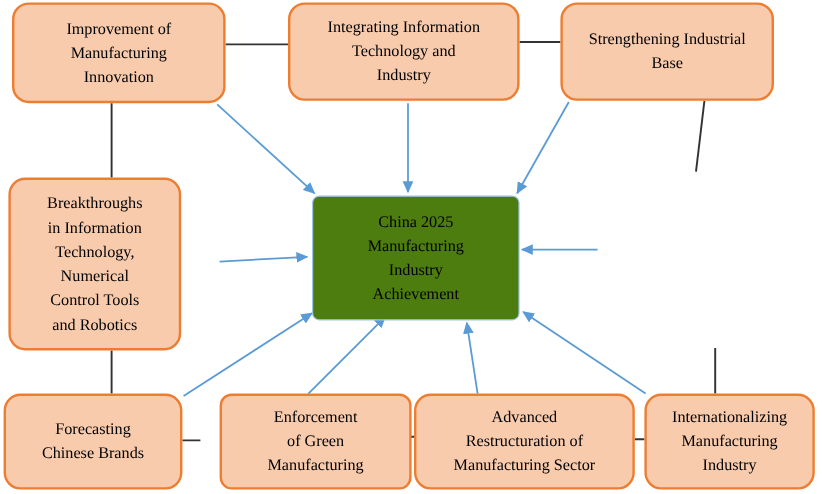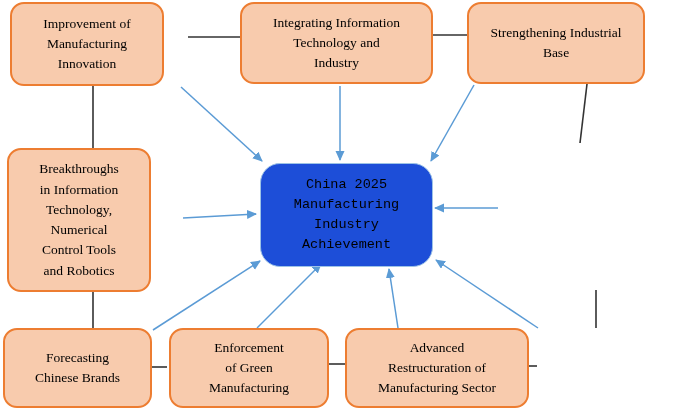--- a/index.html
+++ b/index.html
@@ -8,30 +8,30 @@
     font-family:"Liberation Serif", serif; overflow:hidden;
   }
   .layer { position:absolute; left:0; top:0; width:685px; height:412px; z-index:0; }
   .node {
     position:absolute; z-index:1; box-sizing:border-box;
     background:#F8CBAD; border:2px solid #ED7D31; border-radius:14px;
     display:flex; align-items:center; justify-content:center;
     text-align:center; font-size:13.5px; line-height:1.5; color:#000000;
   }
   .node--center {
-    background:#1d4ed8; border:1.5px solid #9DC3E6; border-radius:20px;font-family:Liberation Mono, monospace;
+    background:#4d7c0f; border:1.5px solid #9DC3E6; border-radius:6px;
   }
-  #n-improvement        { left:10px;  top:2px;   width:154px; height:84px;  padding:0 18px; }
+  #n-improvement        { left:10px;  top:2px;   width:178px; height:84px;  padding:0 18px; }
   #n-integrating        { left:240px; top:2px;   width:193px; height:82px;  padding:0 28px; }
   #n-strengthening      { left:467px; top:2px;   width:178px; height:82px;  padding:0 18px; }
   #n-breakthroughs      { left:7px;   top:148px; width:144px; height:144px; padding:0 37px; }
   #n-promotion          { left:498px; top:143px; width:179px; height:147px; padding:0 31px; }
   #n-center             { left:260px; top:163px; width:173px; height:104px; padding:0 29px; }
   #n-forecasting        { left:3px;   top:328px; width:149px; height:80px;  padding:0 21px;justify-content:center; }
-  #n-enforcement        { left:169px; top:328px; width:160px; height:80px;  padding:0 36px; }
+  #n-enforcement        { left:183px; top:328px; width:160px; height:80px;  padding:0 36px;border-radius:10px; }
   #n-advanced           { left:345px; top:328px; width:184px; height:80px;  padding:0 27px;text-align:center; }
   #n-internationalizing { left:537px; top:328px; width:142px; height:80px;  padding:0 11px; }
 </style>
 </head>
 <body>
 
 <div class="canvas">
 
   <svg class="layer" viewBox="0 0 685 412" xmlns="http://www.w3.org/2000/svg">
     <defs>
@@ -91,14 +91,17 @@
   </div>
 
   <div class="node" id="n-enforcement">
     <span>Enforcement of Green Manufacturing</span>
   </div>
 
   <div class="node" id="n-advanced">
     <span>Advanced Restructuration of Manufacturing Sector</span>
   </div>
 
+  <div class="node" id="n-internationalizing">
+    <span>Internationalizing Manufacturing Industry</span>
+  </div>
 
 </div>
 
 </body></html>

